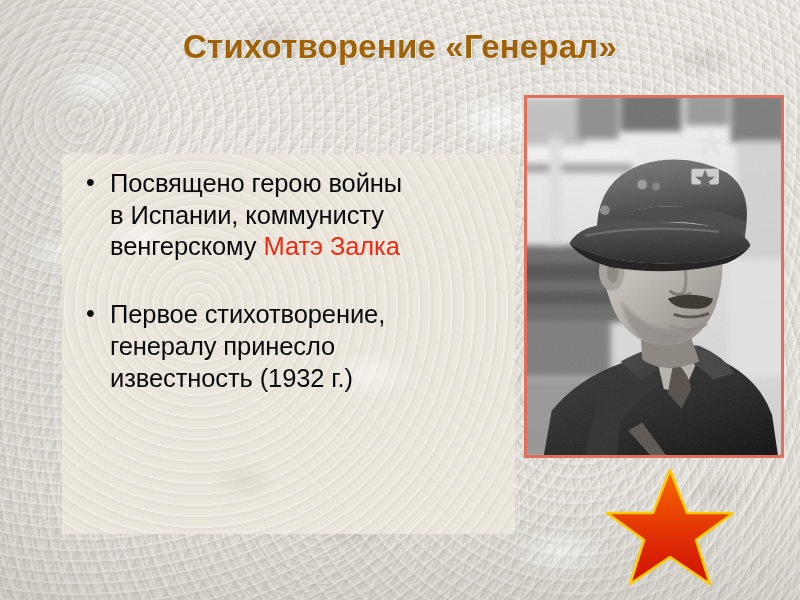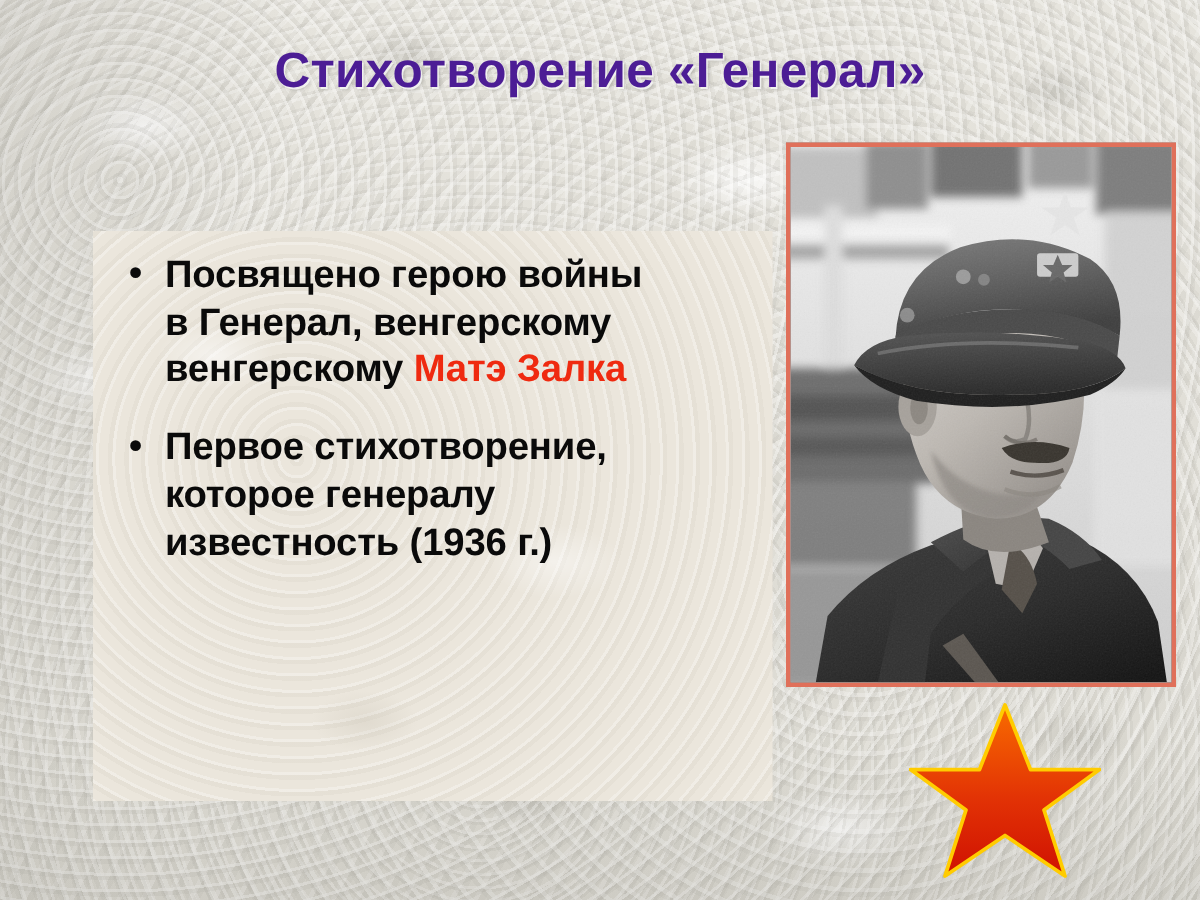--- a/index.html
+++ b/index.html
@@ -64,21 +64,21 @@
 
   
   .title {
     position: absolute;
     left: 0;
     right: 0;
     top: 28px;
     text-align: center;
     font-size: 33px;
     font-weight: bold;
-    color: #4c1d95;
+    color: #a16207;
     letter-spacing: .2px;
     text-shadow: 1px 1px 0 rgba(255,255,255,.75), 2px 2px 2px rgba(120,118,112,.30);
     white-space: nowrap;
   }
 
   
   .content-box {
     position: absolute;
     left: 62px;
     top: 154px;
@@ -97,27 +97,27 @@
 
   .bullets {
     list-style: none;
     margin: 0;
     padding: 14px 10px 0 22px;
   }
   .bullet {
     position: relative;
     padding-left: 26px;
     font-size: 25.5px;
-    font-weight: bold;
+    font-weight: normal;
     line-height: 1.245;
     color: #0a0a0a;
     letter-spacing: -0.1px;
   }
   .bullet + .bullet {
-    margin-top: 20px;
+    margin-top: 36px;
   }
   .bullet::before {
     content: "\2022";
     position: absolute;
     left: 2px;
     top: -1px;
     font-size: 25px;
     line-height: 1.245;
     color: #0a0a0a;
   }
@@ -165,28 +165,28 @@
   <div class="bg-grain"></div>
   <div class="bg-vignette"></div>
 
   <div class="title">Стихотворение «Генерал»</div>
 
   <div class="content-box">
     <ul class="bullets">
 
       <li class="bullet">
         <span class="nowrap-line"><span>Посвящено герою войны</span></span>
-        <span class="nowrap-line"><span>в Генерал, венгерскому</span></span>
+        <span class="nowrap-line"><span>в Испании, коммунисту</span></span>
         <span class="nowrap-line"><span>венгерскому </span><span class="hl-red">Матэ Залка</span></span>
       </li>
 
       <li class="bullet">
         <span class="nowrap-line"><span>Первое стихотворение,</span></span>
-        <span class="nowrap-line"><span>которое генералу</span></span>
-        <span class="nowrap-line"><span>известность (1936 г.)</span></span>
+        <span class="nowrap-line"><span>генералу принесло</span></span>
+        <span class="nowrap-line"><span>известность (1932 г.)</span></span>
       </li>
 
     </ul>
   </div>
 
   <div class="photo-frame">
     <div class="photo-inner">
       <svg viewBox="0 0 260 363" preserveAspectRatio="xMidYMid slice" role="img">
         <defs>
           <linearGradient id="bgSky" x1="0" y1="0" x2="0" y2="1">

